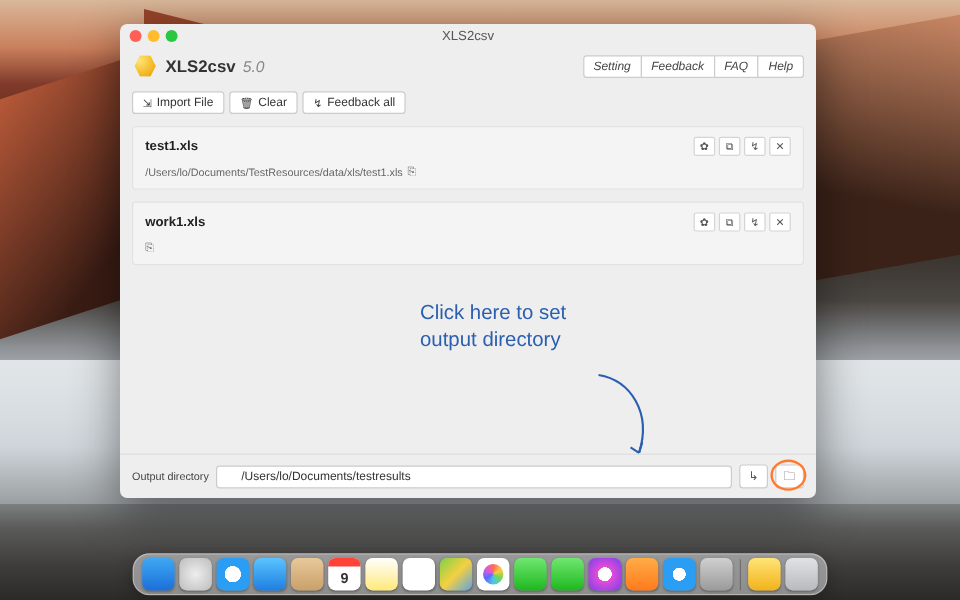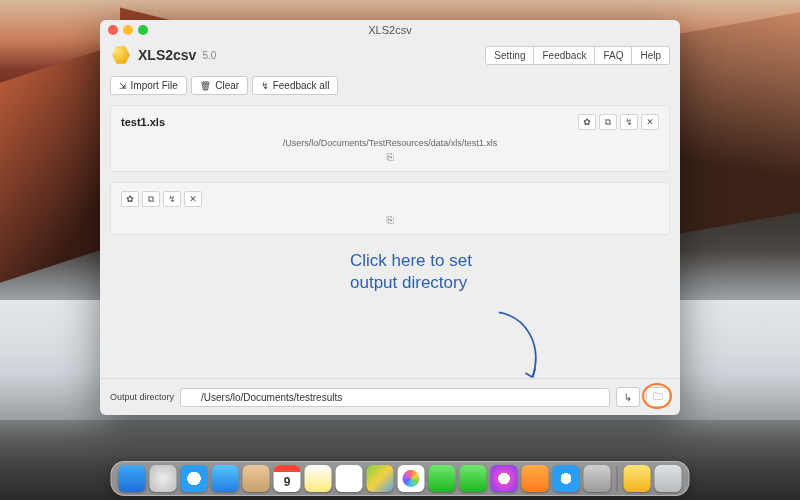--- a/index.html
+++ b/index.html
@@ -34,42 +34,42 @@
 .tl { width:10px; height:10px; border-radius:50%; }
 .tl.red{background:#ff5f57}.tl.yel{background:#febc2e}.tl.grn{background:#28c840}
 .titlebar .title { position:absolute; left:0; right:0; text-align:center; font-size:11px; color:#555; }
 
 .header { display:flex; align-items:center; padding:4px 10px 6px; }
 .app-icon { width:22px; height:22px; margin-right:6px;
   background: radial-gradient(circle at 30% 30%, #ffe477, #f2b21a 60%, #d18700);
   clip-path: polygon(10% 50%,30% 10%,70% 10%,90% 50%,70% 90%,30% 90%);
 }
 .app-name { font-size:14px; font-weight:600; color:#333; }
-.app-ver { font-size:10px; color:#888; margin-left:6px; }
+.app-ver { font-size:13px; color:#888; margin-left:6px;font-style:italic; }
 .hspace { flex:1; }
-.hbtns { display:flex; gap:0; }
+.hbtns { display:flex; gap:0;font-style:italic; }
 .hbtn { font-size:10px; padding:3px 8px; background:#fff; border:1px solid #ccc; color:#444;
   border-radius:3px; margin-left:-1px; cursor:pointer; }
 .hbtn:first-child { border-radius:3px 0 0 3px; }
 .hbtn:nth-child(2),.hbtn:nth-child(3){ border-radius:0; }
 .hbtn:last-child { border-radius:0 3px 3px 0; }
 
 .toolbar { padding:4px 10px; display:flex; gap:4px; }
 .tbtn { font-size:10px; padding:3px 8px; background:#fff; border:1px solid #ccc; color:#333;
   border-radius:3px; cursor:pointer; display:flex; align-items:center; gap:4px; }
 .tbtn .ic { font-size:9px; }
 
 .filelist { flex:1; padding:6px 10px; overflow:auto; }
 .card { background:#f4f4f4; border:1px solid #e2e2e2; border-radius:3px; padding:8px 10px; margin-bottom:10px; }
 .card-top { display:flex; align-items:center; }
 .fname { font-size:11px; font-weight:600; color:#222; flex:1; }
 .cardbtns { display:flex; gap:3px; }
 .cbtn { width:18px; height:16px; background:#fff; border:1px solid #d4d4d4; border-radius:2px;
   font-size:9px; display:flex; align-items:center; justify-content:center; cursor:pointer; color:#555;}
-.fpath { font-size:9px; color:#666; margin-top:8px; display:flex; align-items:center; gap:4px;flex-direction:column; }
+.fpath { font-size:9px; color:#666; margin-top:8px; display:flex; align-items:center; gap:4px; }
 .fpath .ic { font-size:9px; cursor:pointer; }
 
 .annot { position:absolute; left:250px; top:230px; color:#2a5fb0;
   font-family:"Comic Sans MS","Segoe Script",cursive; font-size:17px; line-height:1.3; }
 .arrow { position:absolute; left:386px; top:288px; width:70px; height:80px; pointer-events:none; }
 .arrow svg { width:100%; height:100%; overflow:visible; }
 
 .footer { border-top:1px solid #ddd; padding:8px 10px; display:flex; align-items:center; gap:6px; }
 .flabel { font-size:9px; color:#444; white-space:nowrap; }
 .finput { flex:1; font-size:10px; padding:3px 20px; border:1px solid #ccc; border-radius:3px; background:#fff; color:#333; }
@@ -170,20 +170,21 @@
         </div>
       </div>
       <div class="fpath">
         <span>/Users/lo/Documents/TestResources/data/xls/test1.xls</span>
         <span class="ic">⎘</span>
       </div>
     </div>
 
     <div class="card">
       <div class="card-top">
+        <div class="fname">work1.xls</div>
         <div class="cardbtns">
           <div class="cbtn">✿</div>
           <div class="cbtn">⧉</div>
           <div class="cbtn">↯</div>
           <div class="cbtn">✕</div>
         </div>
       </div>
       <div class="fpath">
         <span class="ic">⎘</span>
       </div>

